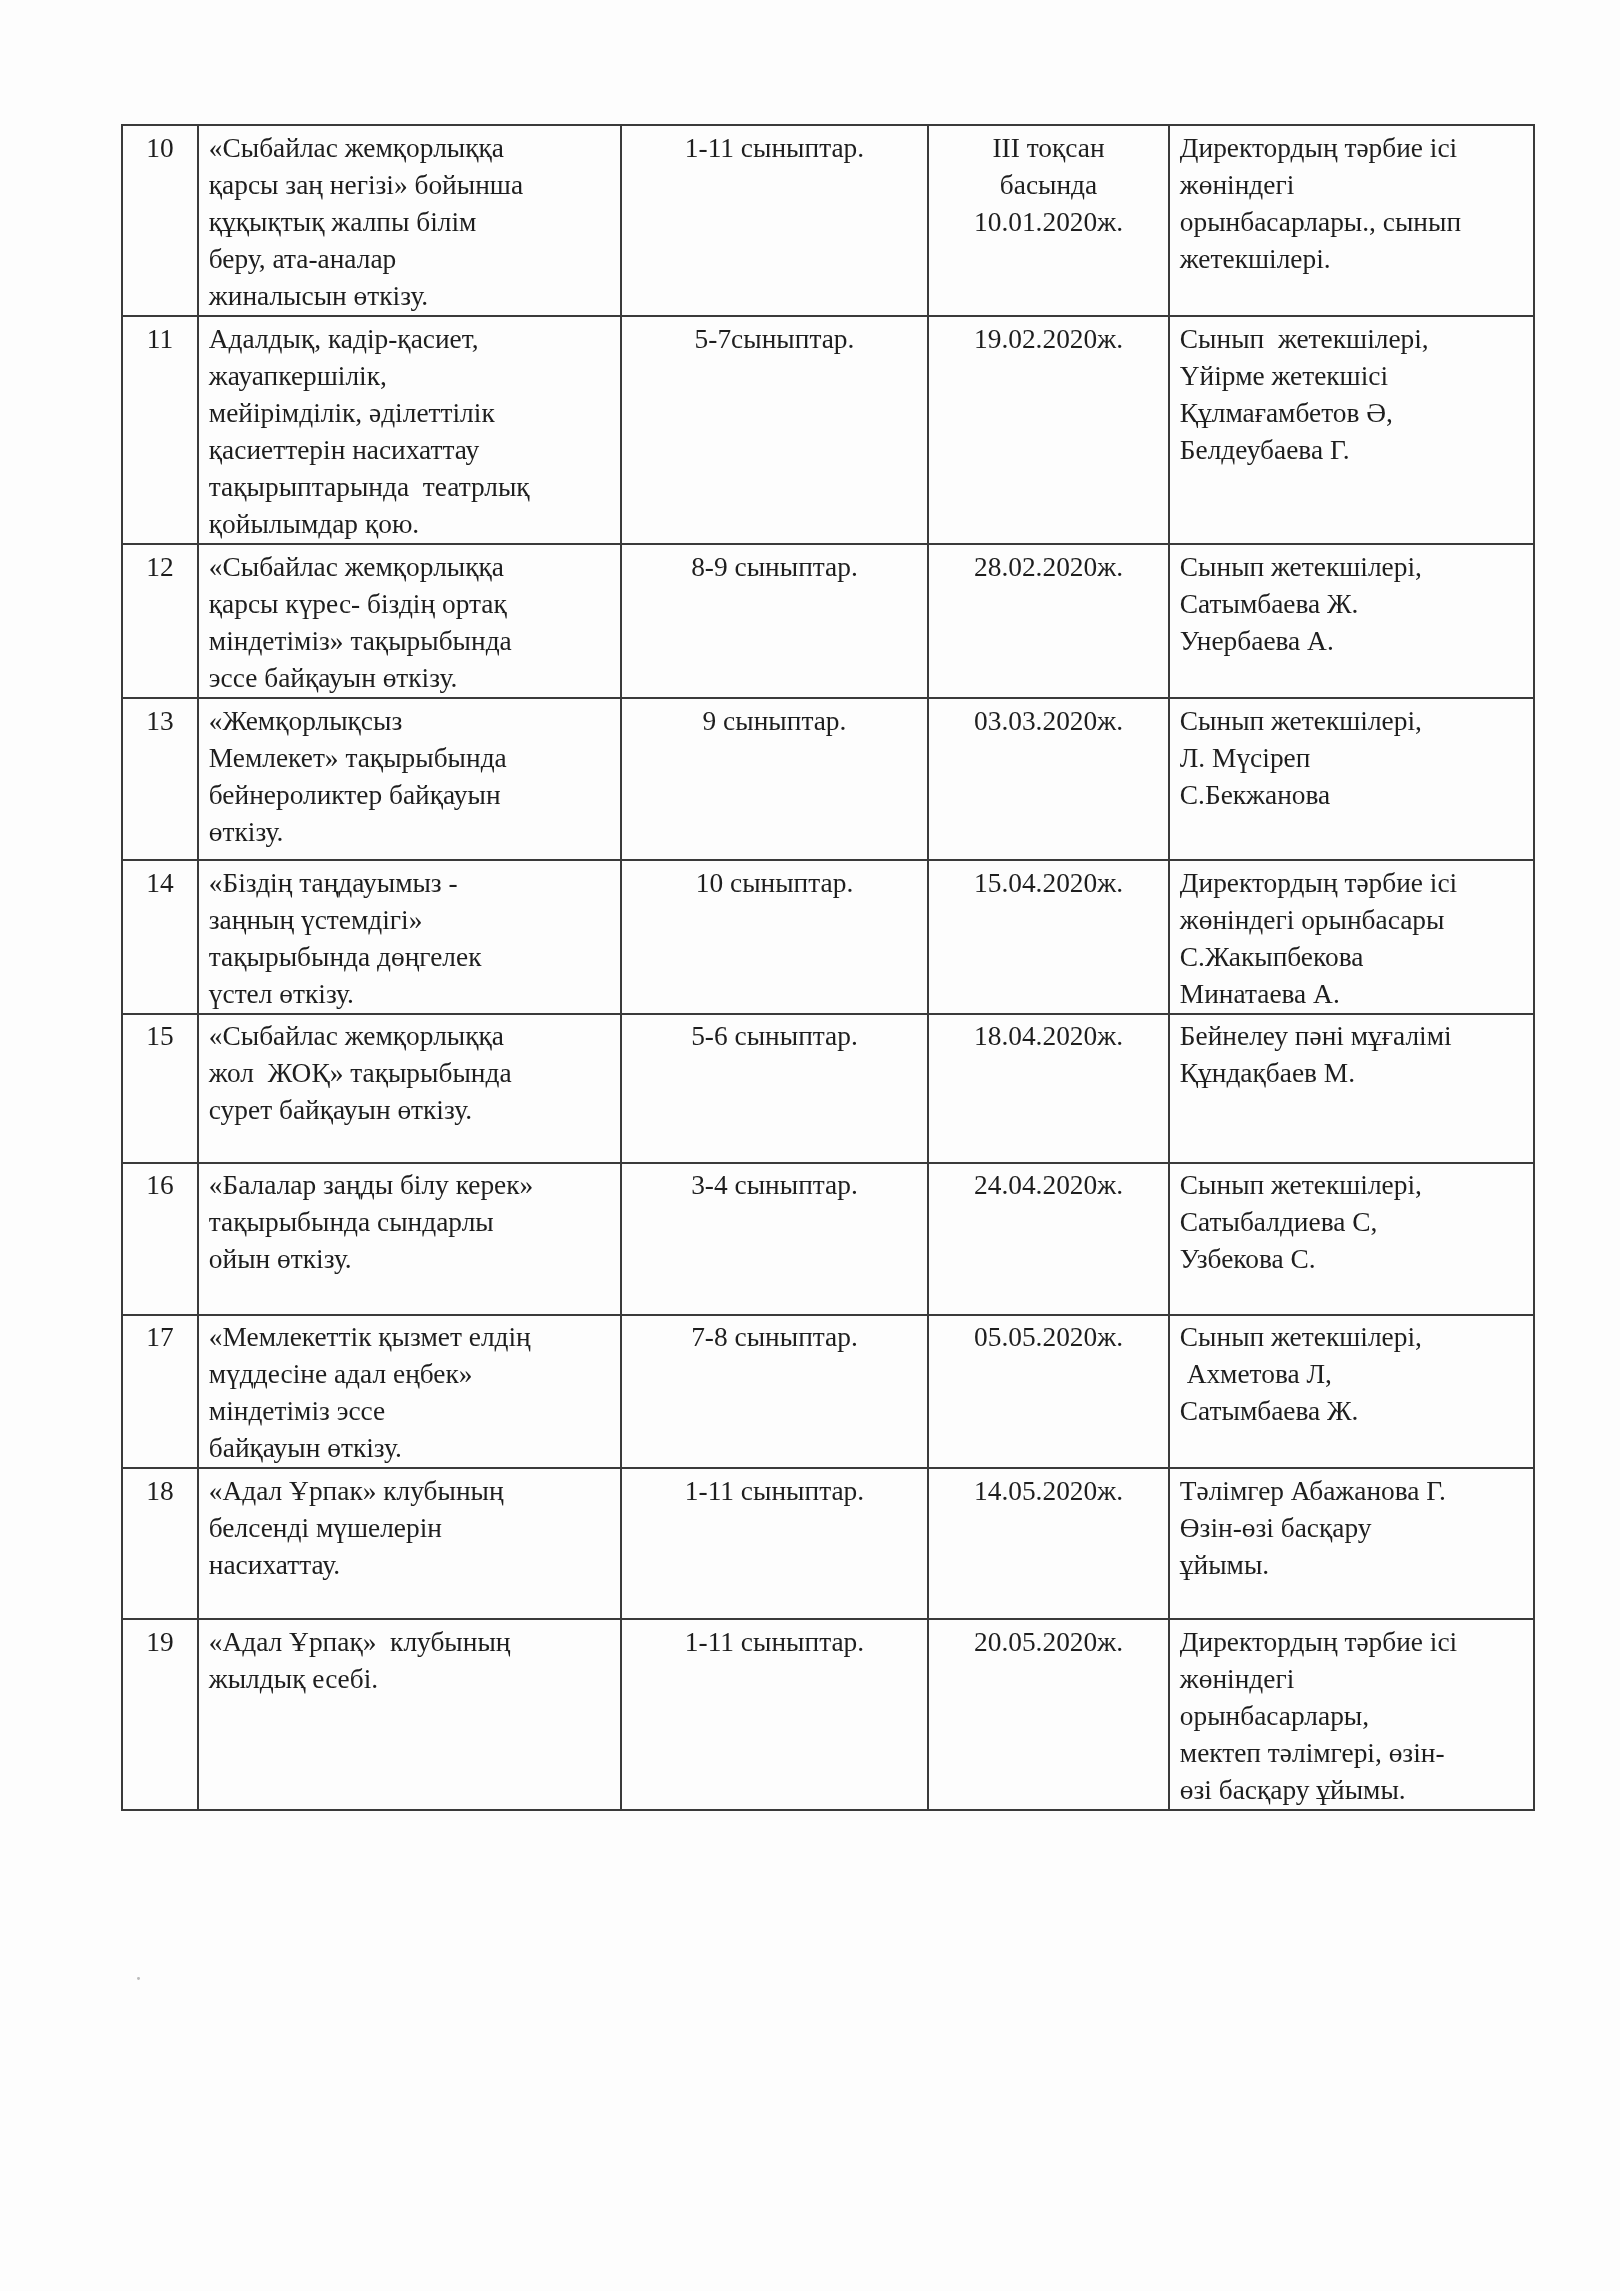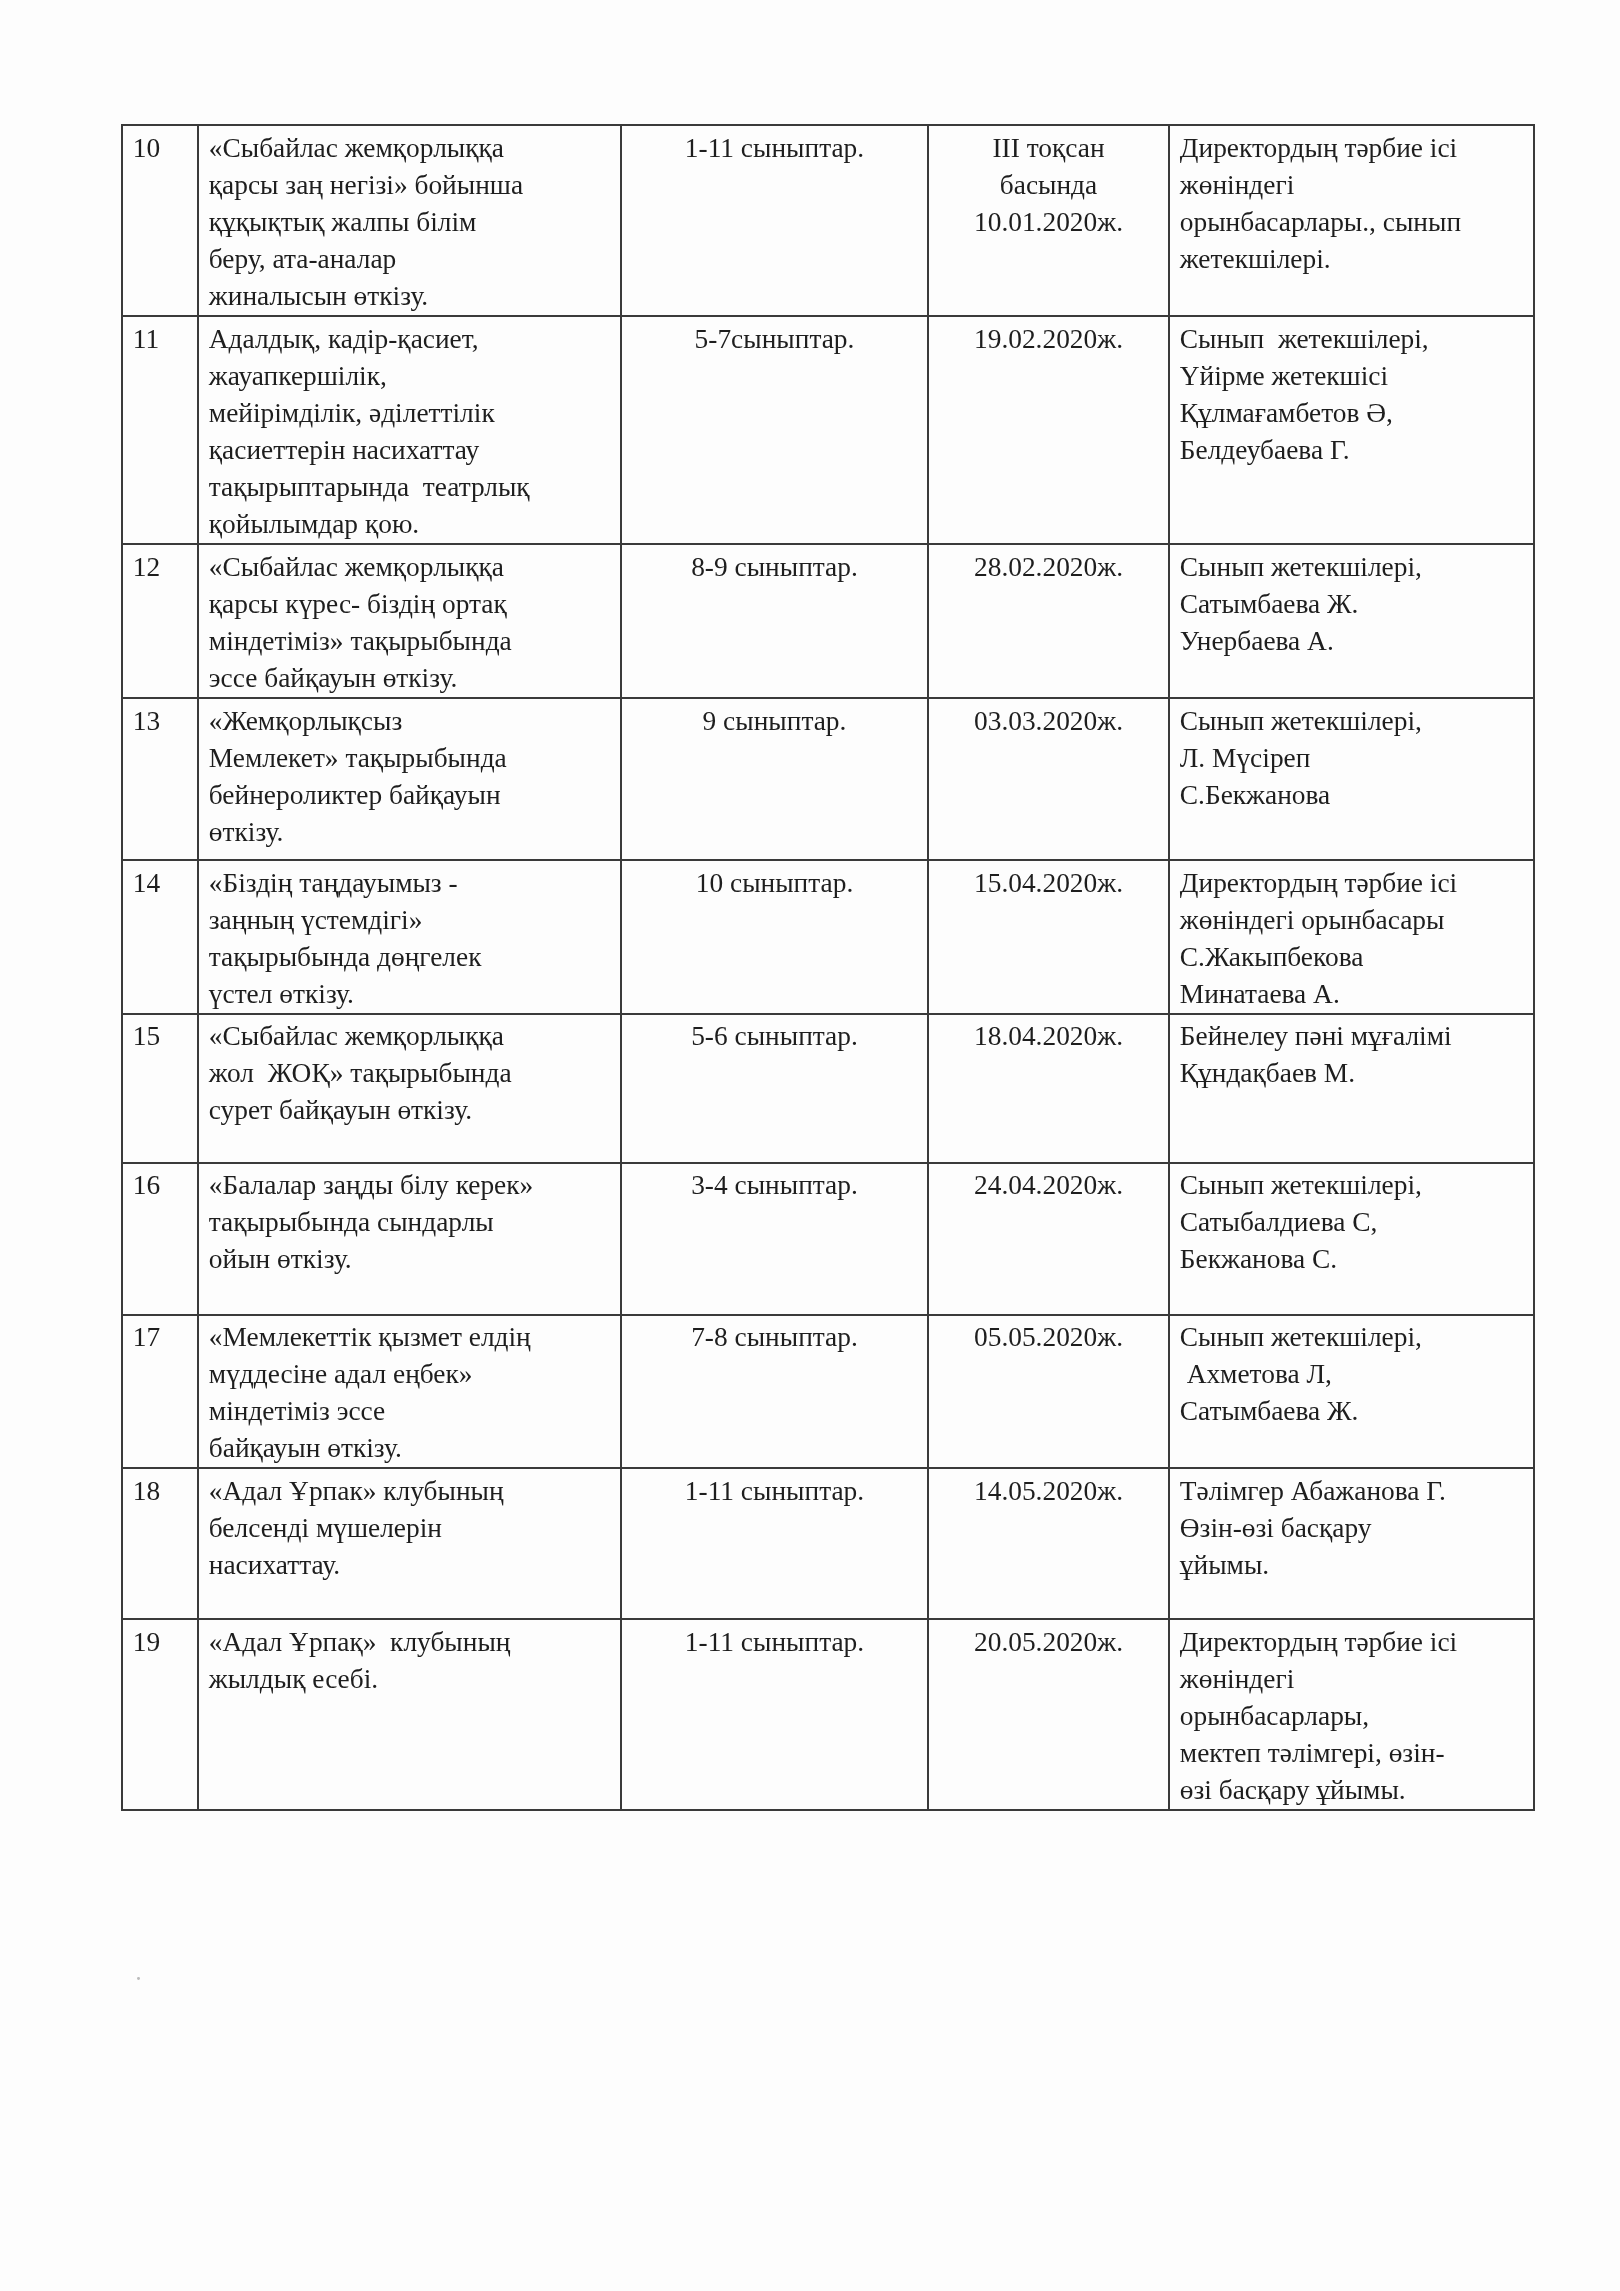--- a/index.html
+++ b/index.html
@@ -4,21 +4,21 @@
 <style>
   html, body { margin: 0; padding: 0; background: #ffffff; }
   body { width: 1620px; height: 2292px; position: relative; overflow: hidden;
          font-family: "Liberation Serif", "DejaVu Serif", serif; color: #1e1e1e; }
   .page { position: absolute; left: 0; top: 0; width: 1620px; height: 2292px;
           background: #fdfdfd; }
   table.plan { position: absolute; left: 121px; top: 124px; width: 1412px;
                border-collapse: collapse; table-layout: fixed; }
   table.plan td { border: 2px solid #3a3a3a; vertical-align: top; font-size: 27.4px;
                   line-height: 37px; padding: 3.9px 9.8px 0 9.8px; }
-  td.num { padding-left: 3.9px; padding-right: 3.9px; margin-top: 14px; }
+  td.num { text-align: center; padding-left: 3.9px; padding-right: 3.9px; margin-top: 14px; }
   td.event { text-align: left; }
   td.grades { text-align: center; margin-top: 37px; }
   td.date { text-align: center; }
   td.resp { text-align: left; border-radius: 15px; }
   .line { display: block; white-space: pre; }
   .dot { position: absolute; left: 137px; top: 1977px; width: 2.9px; height: 2.9px;
          background: #bbbbbb; border-radius: 50%; }
 </style>
 </head>
 <body>
@@ -160,21 +160,21 @@
           <span class="line">тақырыбында сындарлы</span>
           <span class="line">ойын өткізу.</span>
         </td>
         <td class="grades">3-4 сыныптар.</td>
         <td class="date">
           <span class="line">24.04.2020ж.</span>
         </td>
         <td class="resp">
           <span class="line">Сынып жетекшілері,</span>
           <span class="line">Сатыбалдиева С,</span>
-          <span class="line">Бекжанова С.</span>
+          <span class="line">Узбекова С.</span>
         </td>
       </tr>
 
       <tr style="height:153px">
         <td class="num">17</td>
         <td class="event">
           <span class="line">«Мемлекеттік қызмет елдің</span>
           <span class="line">мүддесіне адал еңбек»</span>
           <span class="line">міндетіміз эссе</span>
           <span class="line">байқауын өткізу.</span>

